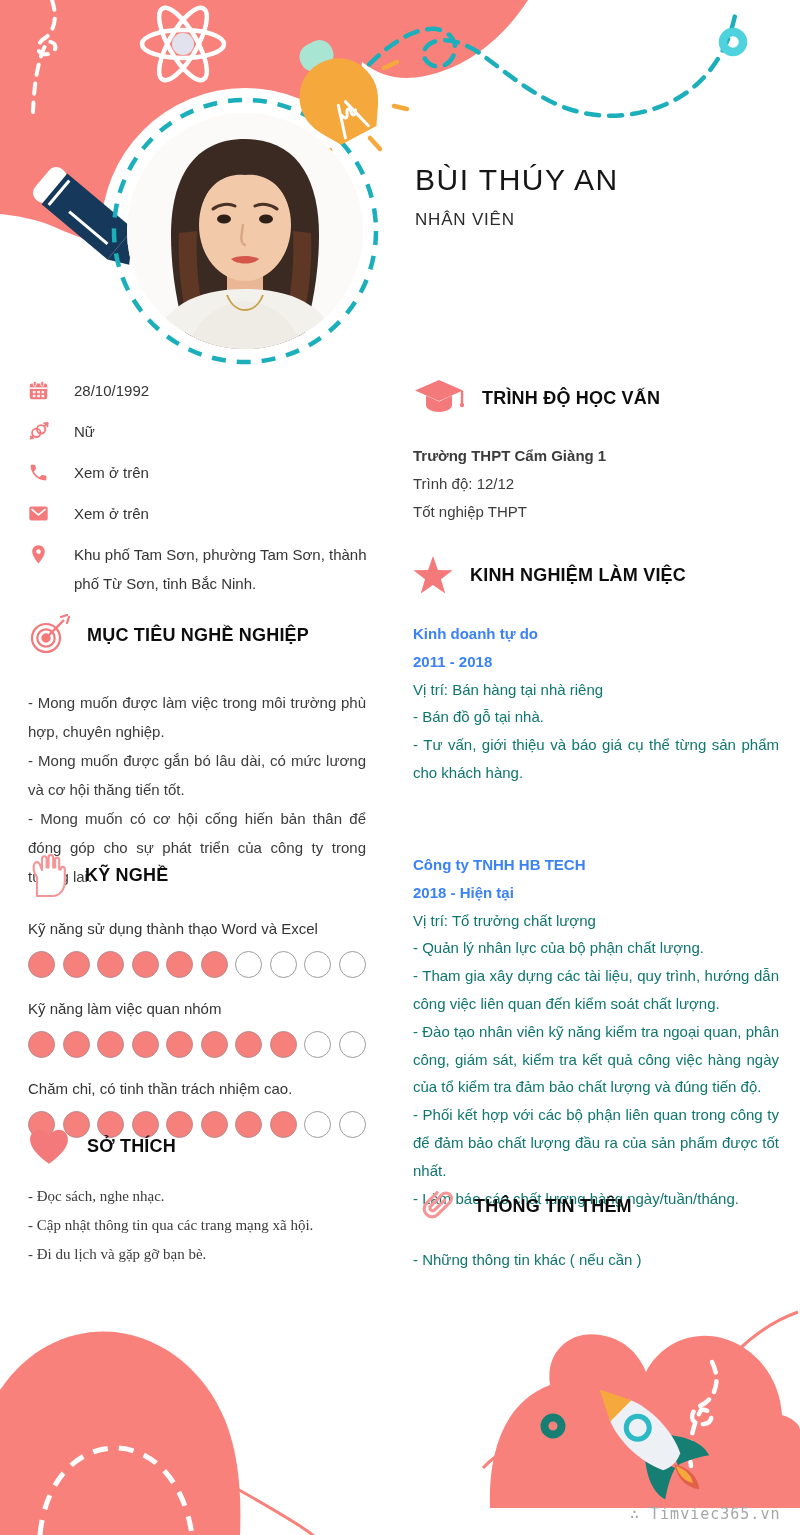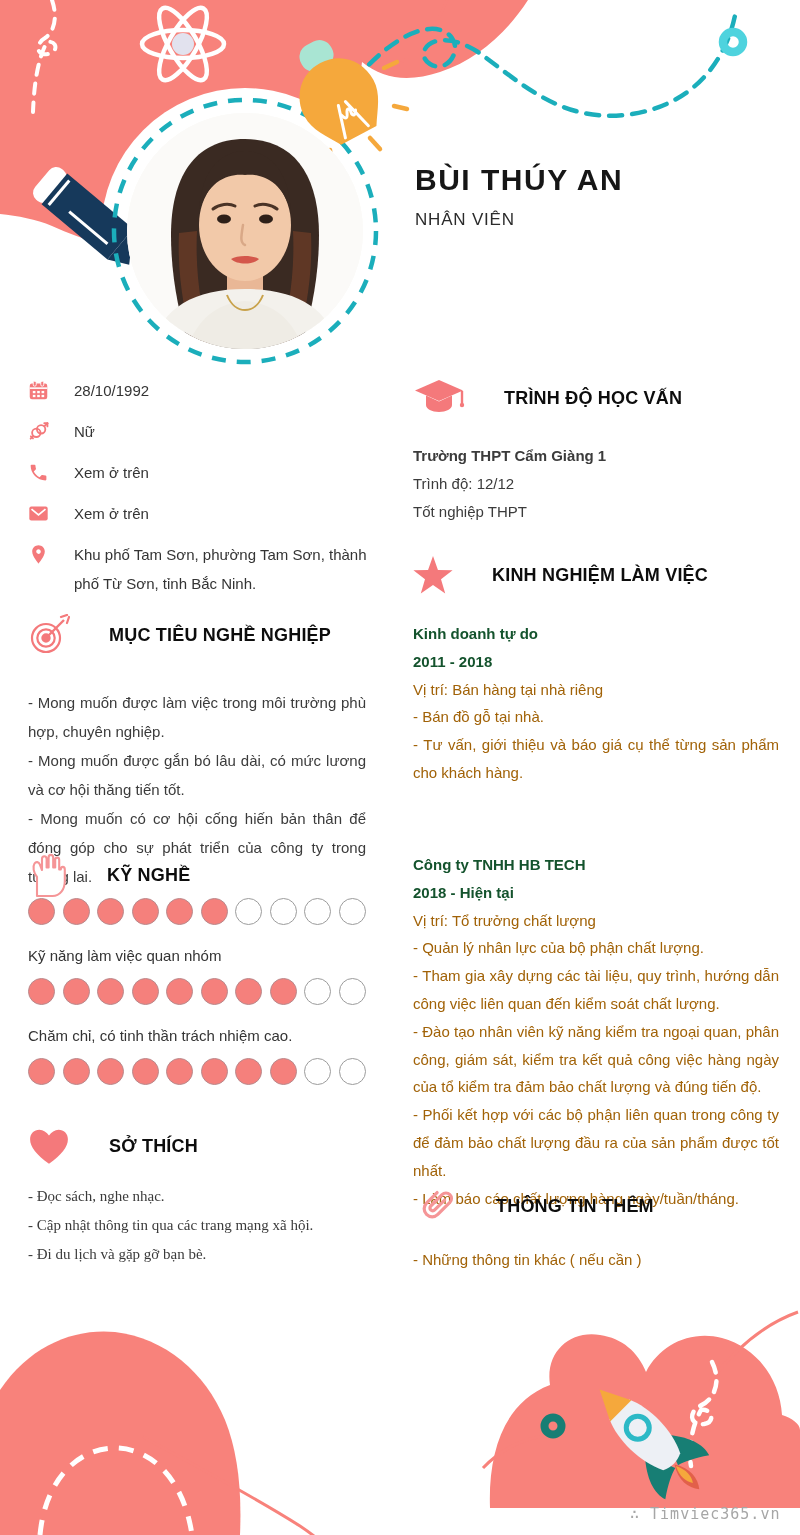--- a/index.html
+++ b/index.html
@@ -8,36 +8,36 @@
   .decor{position:absolute;left:0;pointer-events:none;}
   #decor-top{top:0;}
   #decor-bottom{top:1290px;}
 
   
   .photo-wrap{position:absolute;left:127px;top:113px;width:236px;height:236px;border-radius:50%;
               overflow:hidden;background:#fbfaf8;}
 
   
   .name-block{position:absolute;left:415px;top:163px;}
-  .name{font-size:30px;font-weight:700;color:#161616;letter-spacing:1.5px;margin:0;}
+  .name{font-size:30px;font-weight:400;color:#161616;letter-spacing:1.5px;margin:0;}
   .subtitle{font-size:17px;color:#2b2b2b;letter-spacing:.8px;margin-top:13px;}
 
   
   .info-list{position:absolute;left:28px;top:380px;width:345px;}
   .info-row{display:flex;align-items:flex-start;margin-bottom:16px;gap:8px;}
   .info-row .ico{width:21px;height:21px;flex:0 0 21px;margin-top:0;}
   .info-row .itx{margin-left:17px;font-size:15px;color:#343434;line-height:29px;margin-top:-4px;width:300px;}
 
   
   .section{position:absolute;}
-  .sec-head{display:flex;align-items:center;gap:22px;}
+  .sec-head{display:flex;align-items:center;}
   .sec-title{font-size:18px;font-weight:700;color:#0d0d0d;letter-spacing:.2px;margin-left:17px;}
   .txt{font-size:15px;color:#3b3b3b;line-height:29px;text-align:justify;margin:0;}
-  .txt-r{font-size:15px;color:#a16207;line-height:27.5px;text-align:justify;margin:0;}
-  .bold{font-weight:700;color:#14532d;}
+  .txt-r{font-size:15px;color:#0f766e;line-height:27.5px;text-align:justify;margin:0;}
+  .bold{font-weight:700;color:#3b82f6;}
 
   #sec-objective{left:28px;top:614px;width:338px;}
   #sec-objective .body{margin-top:32px;}
   #sec-skills{left:28px;top:852px;width:345px;}
   .skill-label{font-size:15px;color:#343434;margin-top:22px;margin-bottom:14px;}
   .skill-dots{display:flex;}
   .dot{width:27px;height:27px;border-radius:50%;margin-right:7.5px;box-sizing:border-box;}
   .dot.filled{background:#F5807C;border:1.5px solid #b9898c;}
   .dot.empty{background:#ffffff;border:1.5px solid #9c9c9c;}
   #sec-hobbies{left:28px;top:1126px;width:338px;}
@@ -226,20 +226,21 @@
   <div class="section" id="sec-skills">
     <div class="sec-head">
       <svg width="40" height="46" viewBox="0 0 40 46">
         <path d="M9,44 L9,25 C5.5,21 4.5,14.5 6.5,11.5 C8,9.3 10.8,9.8 11.8,12.3 L14,18 L14,7
                  C14,3.4 18.6,3.4 18.6,7 L18.6,15.5 L20.6,15.5 L20.6,5.6 C20.6,2 25.2,2 25.2,5.6 L25.2,15.5
                  L27.2,15.5 L27.2,8 C27.2,4.8 31.2,4.8 31.2,8 L31.2,17.5 L32.8,17.5
                  C32.8,14 36.8,14 36.8,17.5 L36.8,29 C36.8,37.5 32,44 24.5,44 Z" fill="#ffffff" stroke="#F59597" stroke-width="2.1" stroke-linejoin="round"></path>
       </svg>
       <div class="sec-title">KỸ NGHỀ</div>
     </div>
+    <div class="skill-label">Kỹ năng sử dụng thành thạo Word và Excel</div>
     <div class="skill-dots">
         <span class="dot filled"></span>
         <span class="dot filled"></span>
         <span class="dot filled"></span>
         <span class="dot filled"></span>
         <span class="dot filled"></span>
         <span class="dot filled"></span>
         <span class="dot empty"></span>
         <span class="dot empty"></span>
         <span class="dot empty"></span>

